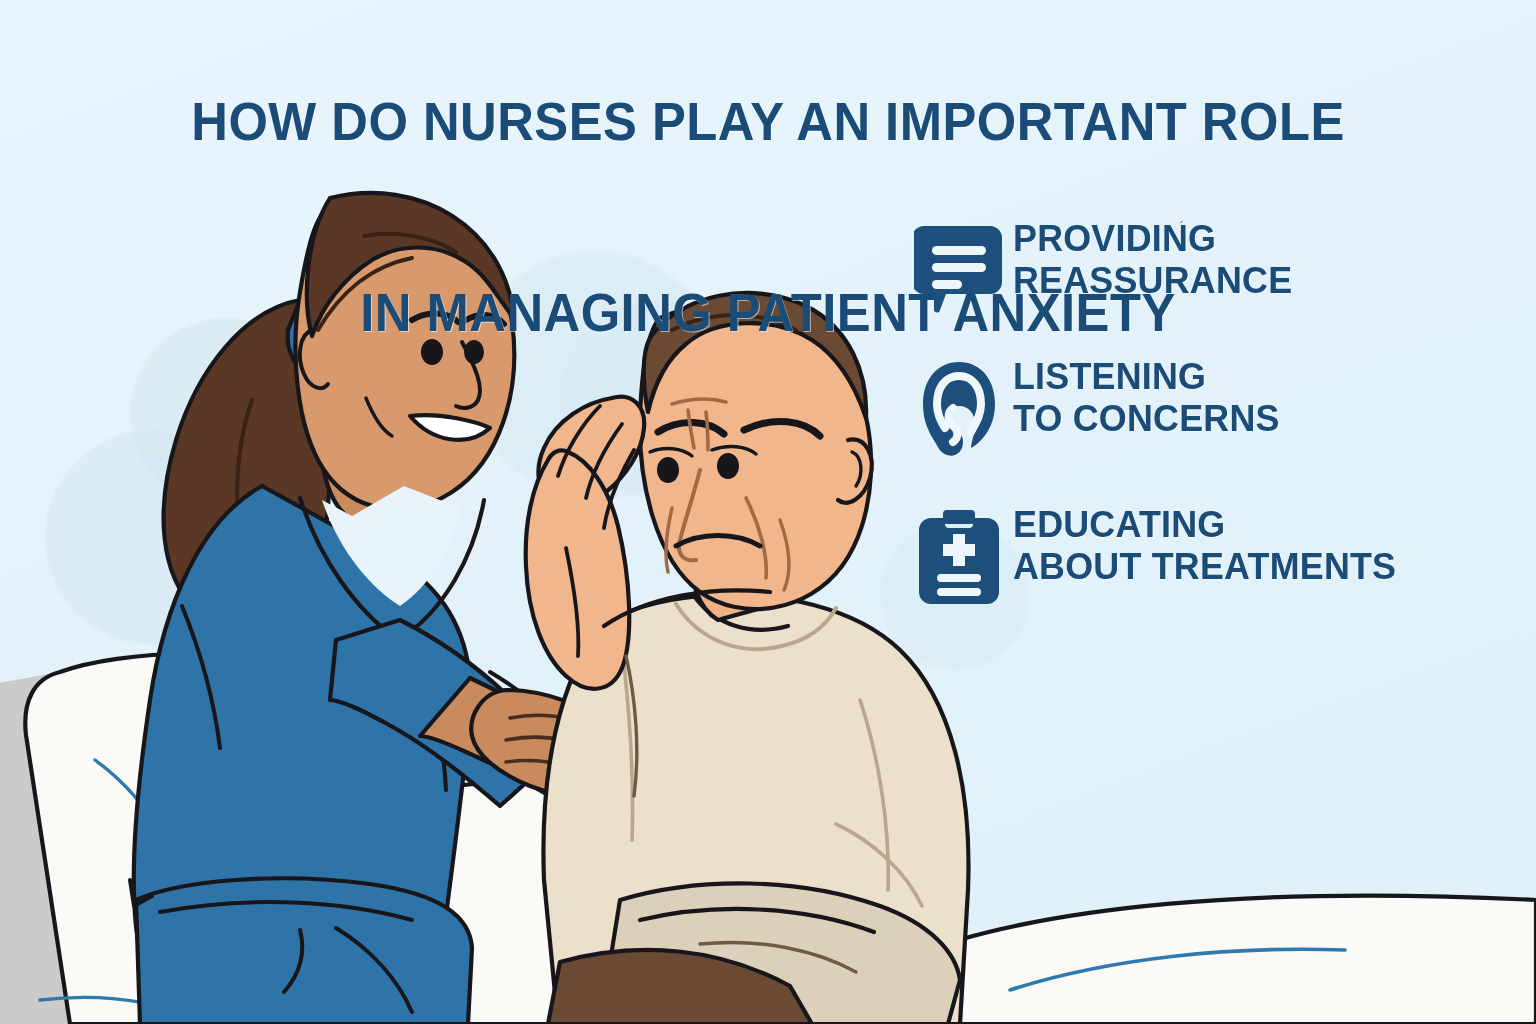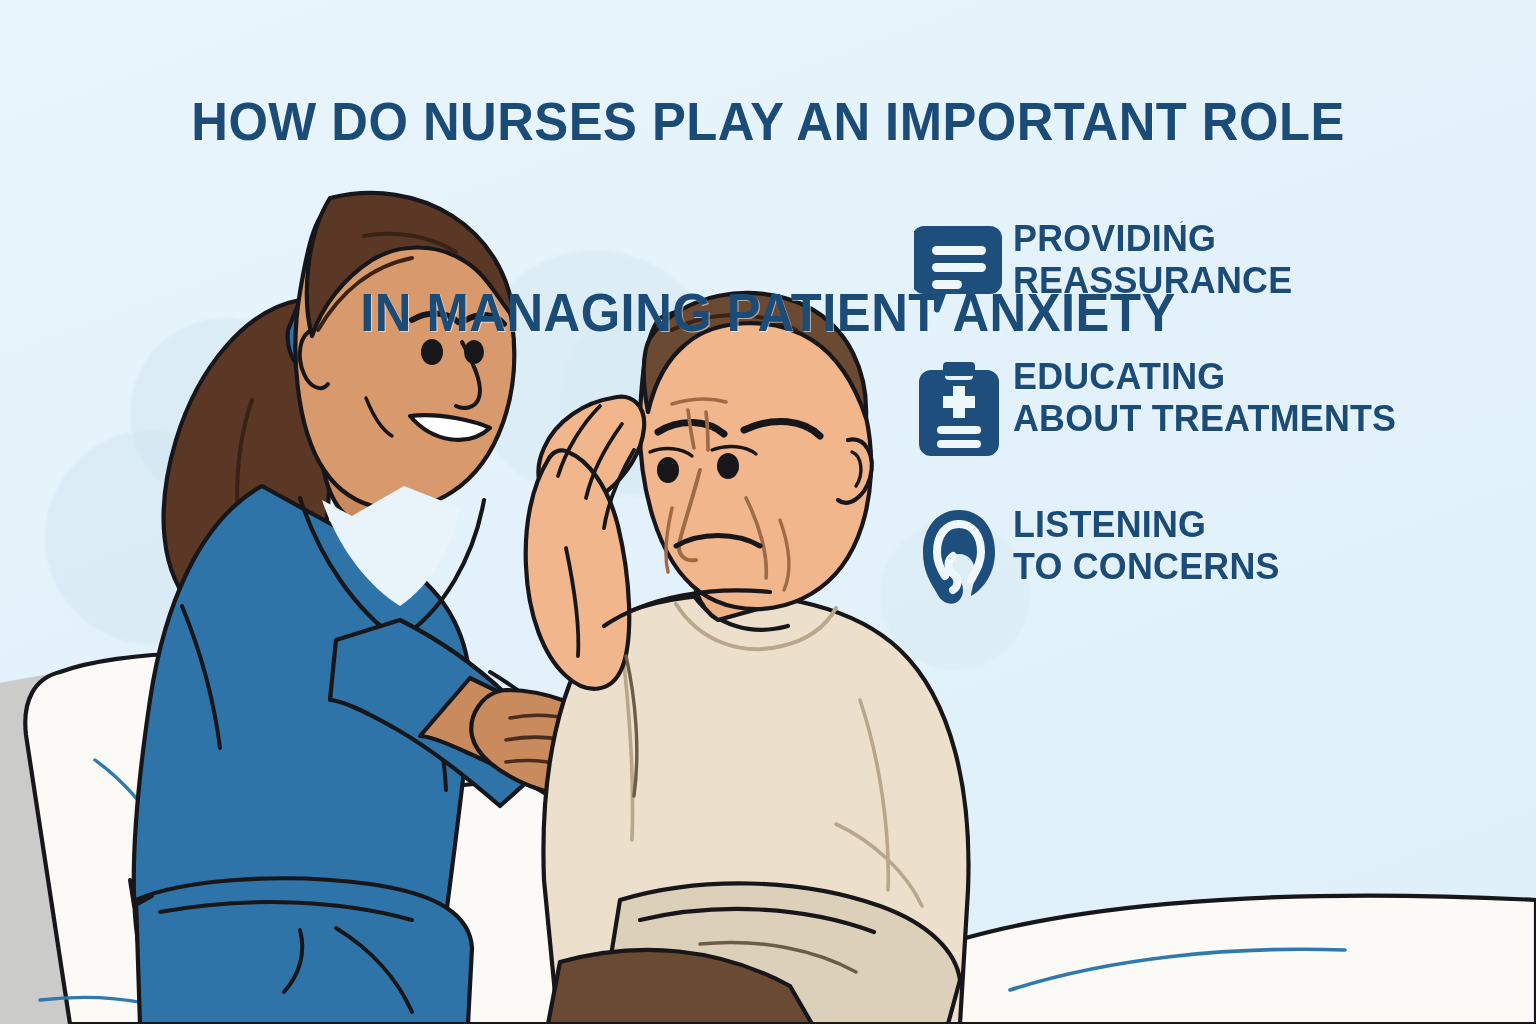--- a/index.html
+++ b/index.html
@@ -237,49 +237,49 @@
           <path d="M12 4 h66 a12 12 0 0 1 12 12 v44 a12 12 0 0 1 -12 12 h-44
                    l-6 16 a3 3 0 0 1 -6 -1 l0 -15 h-10 a12 12 0 0 1 -12 -12
                    v-44 a12 12 0 0 1 12 -12 z" transform="translate(-2,0)" fill="#1d4e7c"></path>
           <rect x="18" y="24" width="54" height="9" rx="4.5" fill="#eef7fc"></rect>
           <rect x="18" y="41" width="54" height="9" rx="4.5" fill="#eef7fc"></rect>
           <rect x="18" y="58" width="30" height="9" rx="4.5" fill="#eef7fc"></rect>
         </svg>
       </div>
       <div class="txt">PROVIDING
 REASSURANCE</div>
+    </div>
+
+    <div class="row r2">
+      <div class="ico">
+        <svg width="80" height="98" viewBox="0 0 80 98" aria-hidden="true">
+          <path d="M40 2 C18 2 4 20 4 44 C4 62 10 72 16 82 C20 89 22 93 28 95
+                   C36 98 44 92 44 82 C44 72 36 70 32 62 C28 54 32 46 40 46
+                   C50 46 56 54 56 64 C56 74 52 82 52 88
+                   C66 80 76 64 76 44 C76 20 62 2 40 2 Z" fill="#1d4e7c"></path>
+          <path d="M40 16 C26 16 18 28 18 44 C18 54 22 62 26 68" fill="none" stroke="#eef7fc" stroke-width="8" stroke-linecap="round"></path>
+          <path d="M40 16 C54 16 62 28 62 44 C62 56 56 64 52 72" fill="none" stroke="#eef7fc" stroke-width="8" stroke-linecap="round"></path>
+          <path d="M34 48 C28 52 28 62 34 66 C40 70 40 78 34 82" fill="none" stroke="#eef7fc" stroke-width="8" stroke-linecap="round"></path>
+        </svg>
+      </div>
+      <div class="txt">LISTENING
+TO CONCERNS</div>
     </div>
 
     <div class="row r3">
       <div class="ico">
         <svg width="84" height="98" viewBox="0 0 84 98" aria-hidden="true">
           <rect x="26" y="2" width="32" height="14" rx="4" fill="#1d4e7c"></rect>
           <path d="M14 10 h14 v6 a4 4 0 0 0 4 4 h20 a4 4 0 0 0 4 -4 v-6 h14
                    a12 12 0 0 1 12 12 v62 a12 12 0 0 1 -12 12 h-56
                    a12 12 0 0 1 -12 -12 v-62 a12 12 0 0 1 12 -12 z" fill="#1d4e7c"></path>
           <path d="M36 26 h12 v10 h10 v12 h-10 v10 h-12 v-10 h-10 v-12 h10 z" fill="#eef7fc"></path>
           <rect x="20" y="66" width="44" height="8" rx="4" fill="#eef7fc"></rect>
           <rect x="20" y="80" width="44" height="8" rx="4" fill="#eef7fc"></rect>
         </svg>
       </div>
       <div class="txt">EDUCATING
 ABOUT TREATMENTS</div>
     </div>
 
-    <div class="row r2">
-      <div class="ico">
-        <svg width="80" height="98" viewBox="0 0 80 98" aria-hidden="true">
-          <path d="M40 2 C18 2 4 20 4 44 C4 62 10 72 16 82 C20 89 22 93 28 95
-                   C36 98 44 92 44 82 C44 72 36 70 32 62 C28 54 32 46 40 46
-                   C50 46 56 54 56 64 C56 74 52 82 52 88
-                   C66 80 76 64 76 44 C76 20 62 2 40 2 Z" fill="#1d4e7c"></path>
-          <path d="M40 16 C26 16 18 28 18 44 C18 54 22 62 26 68" fill="none" stroke="#eef7fc" stroke-width="8" stroke-linecap="round"></path>
-          <path d="M40 16 C54 16 62 28 62 44 C62 56 56 64 52 72" fill="none" stroke="#eef7fc" stroke-width="8" stroke-linecap="round"></path>
-          <path d="M34 48 C28 52 28 62 34 66 C40 70 40 78 34 82" fill="none" stroke="#eef7fc" stroke-width="8" stroke-linecap="round"></path>
-        </svg>
-      </div>
-      <div class="txt">LISTENING
-TO CONCERNS</div>
-    </div>
-
 
   </div>
 </div>
 
 </body></html>

